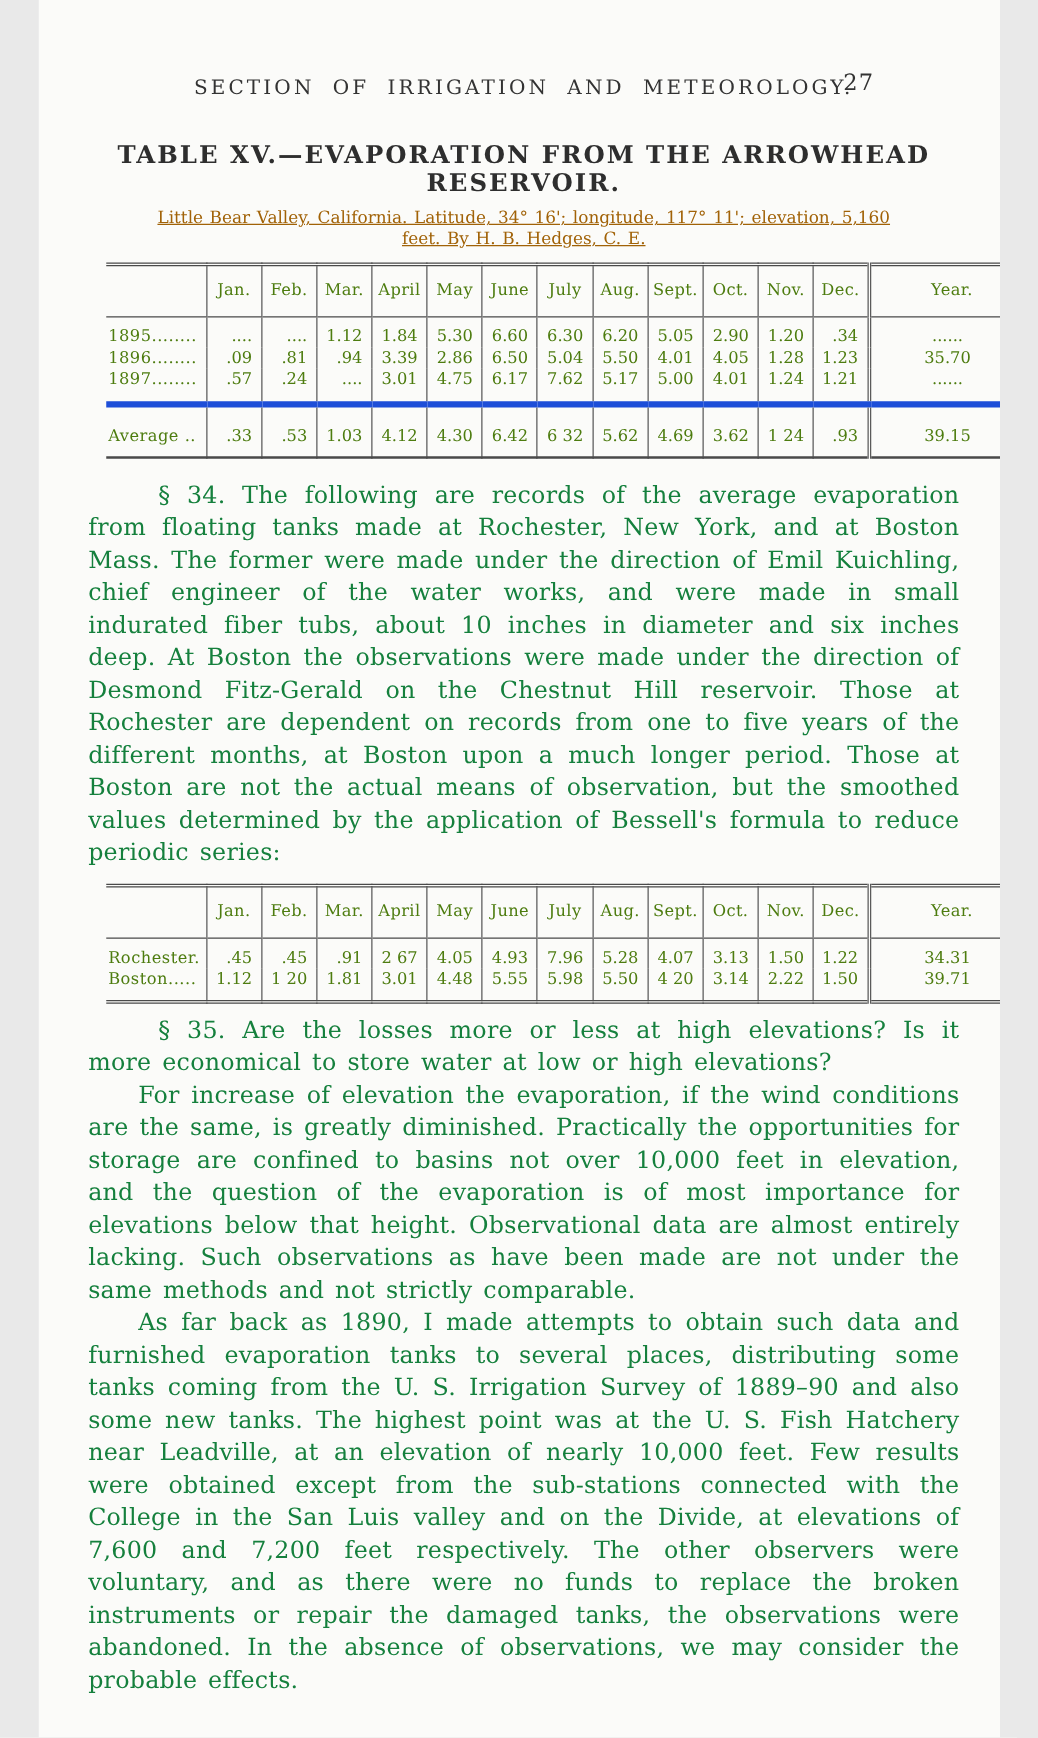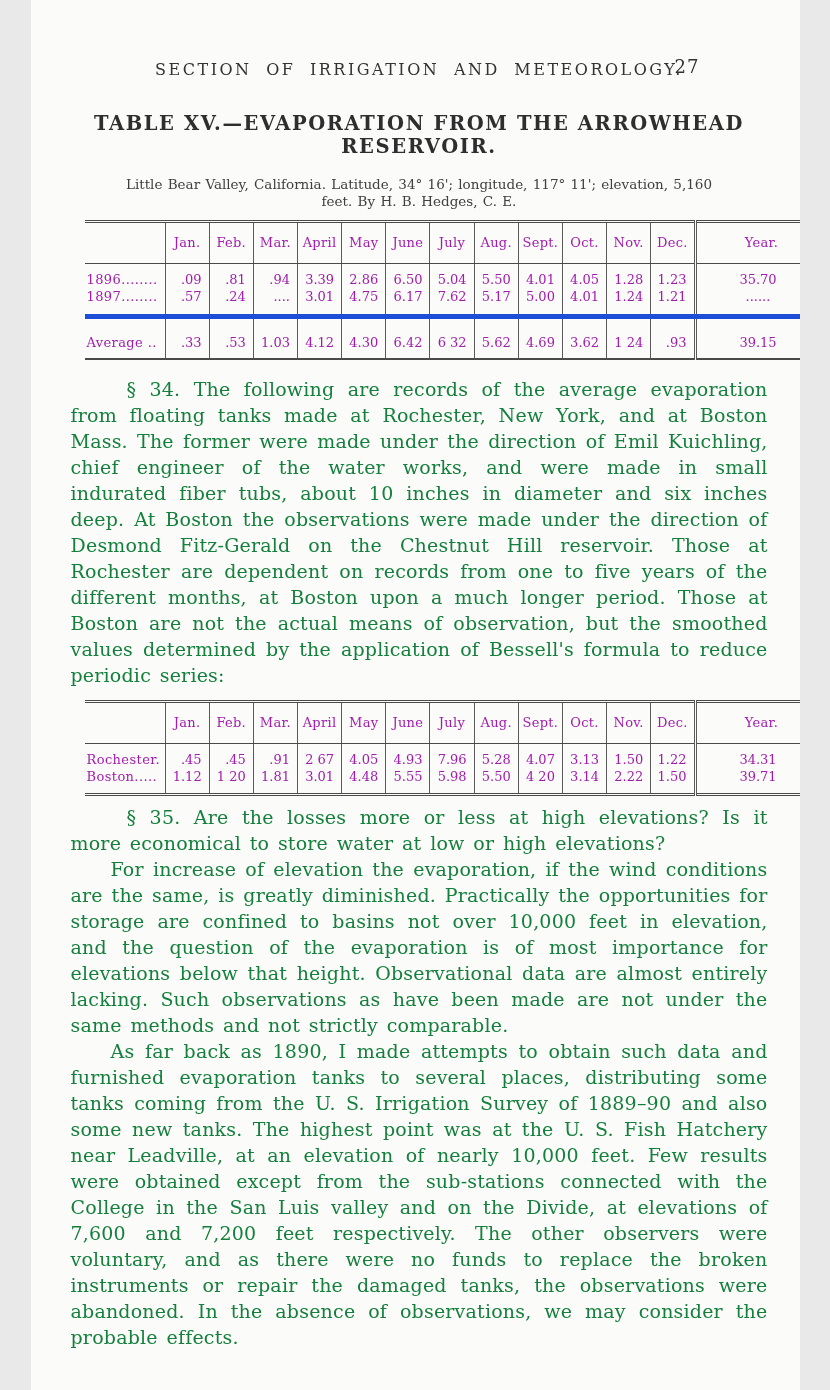--- a/index.html
+++ b/index.html
@@ -19,28 +19,29 @@
   .pagenum{
     position:absolute;right:68px;top:-4px;font-size:18px;color:#333;letter-spacing:1px;
   }
 
   
   .table-title{
     margin-top:26px;text-align:center;font-size:19.5px;font-weight:bold;
     letter-spacing:1.6px;color:#2e2e2e;
   }
   .table-subtitle{
-    margin-top:18px;text-align:center;font-size:13.5px;line-height:17px;color:#404040;
+    margin-top:8px;text-align:center;font-size:13.5px;line-height:17px;color:#a16207;
     word-spacing:1px;
+    text-decoration:underline;
   }
 
   
   table.data-table{
     width:742px;margin:10px 0 0 14px;border-collapse:collapse;table-layout:fixed;
-    font-size:13px;color:#a21caf;
+    font-size:13px;color:#4d7c0f;
     border-top:3px double #4a4a4a;
   }
   table.data-table th{
     font-weight:normal;text-align:center;padding:12px 1px 13px;
     border-bottom:1px solid #4a4a4a;letter-spacing:.3px;
   }
   table.data-table th:first-child{width:78px;}
   table.data-table th:last-child{width:128px;}
   table.data-table th+th, table.data-table td+td{border-left:1px solid #5a5a5a;}
   table.data-table th:last-child, table.data-table td:last-child{border-left:3px double #5a5a5a;text-align:center;}
@@ -113,20 +114,36 @@
             <th>July</th>
             <th>Aug.</th>
             <th>Sept.</th>
             <th>Oct.</th>
             <th>Nov.</th>
             <th>Dec.</th>
             <th>Year.</th>
           </tr>
         </thead>
         <tbody>
+          <tr>
+            <td class="rowlabel">1895........</td>
+            <td>....</td>
+            <td>....</td>
+            <td>1.12</td>
+            <td>1.84</td>
+            <td>5.30</td>
+            <td>6.60</td>
+            <td>6.30</td>
+            <td>6.20</td>
+            <td>5.05</td>
+            <td>2.90</td>
+            <td>1.20</td>
+            <td>.34</td>
+            <td>......</td>
+          </tr>
           <tr>
             <td class="rowlabel">1896........</td>
             <td>.09</td>
             <td>.81</td>
             <td>.94</td>
             <td>3.39</td>
             <td>2.86</td>
             <td>6.50</td>
             <td>5.04</td>
             <td>5.50</td>

